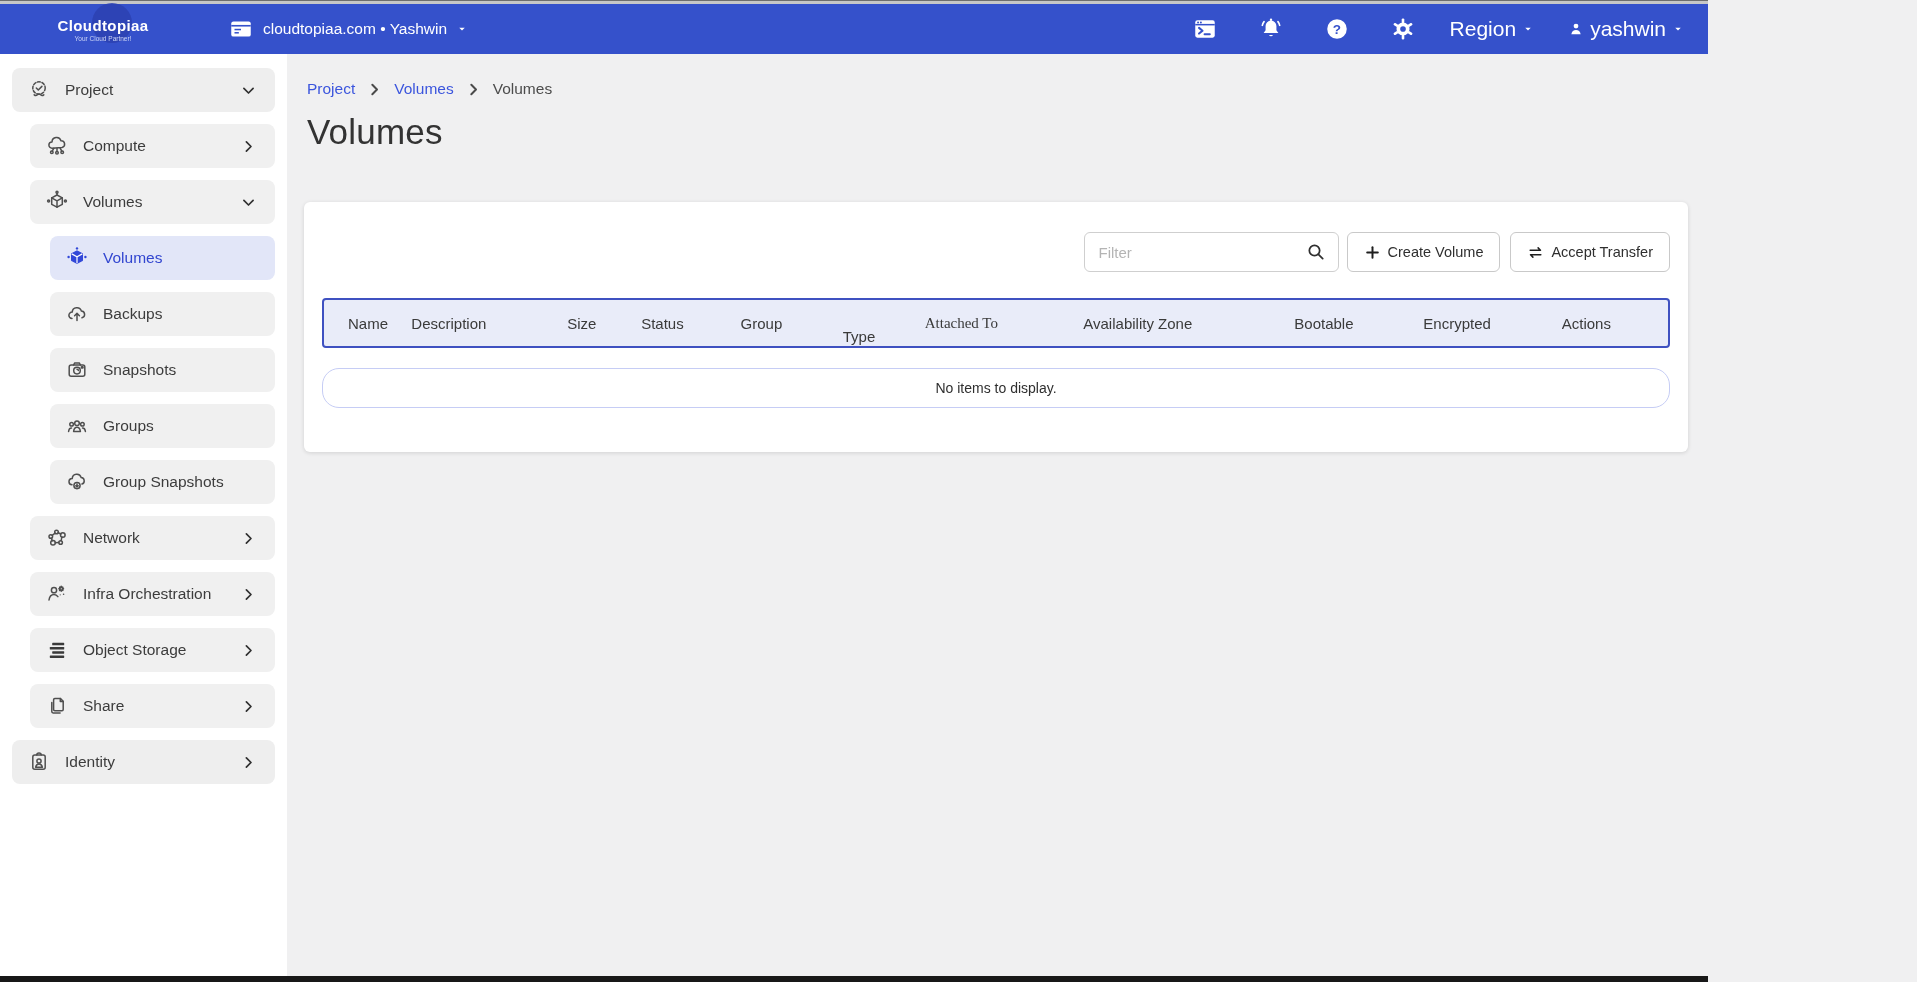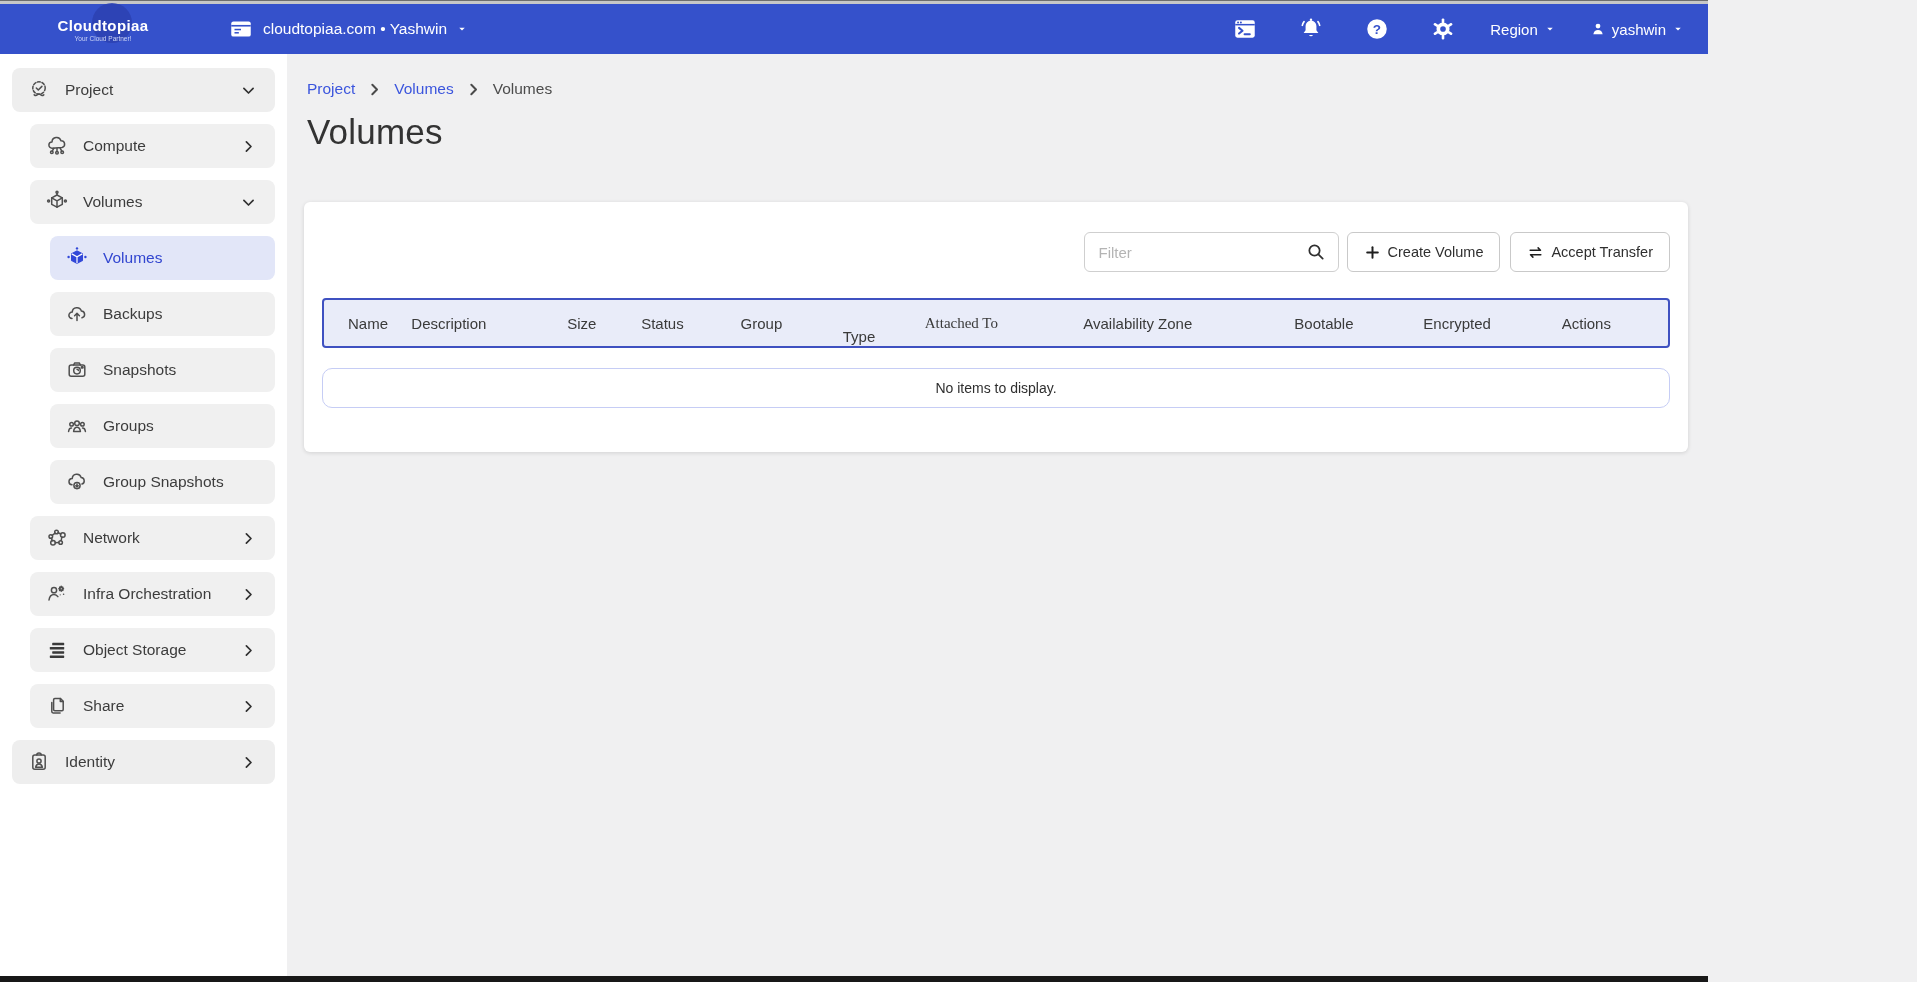--- a/index.html
+++ b/index.html
@@ -14,21 +14,21 @@
   
   .navbar { height:50px; background:#3551cb; display:flex; align-items:center; color:#fff; flex:0 0 auto; }
   .brand { width:200px; display:flex; flex-direction:column; align-items:center; position:relative; padding-left:6px; }
   .brand-circle { position:absolute; left:92px; top:-14px; width:40px; height:40px; border-radius:50%;
                   background:#2b41b2; opacity:.85; }
   .brand-name { position:relative; font-size:15px; font-weight:700; letter-spacing:.4px; }
   .brand-tagline { position:relative; font-size:6.5px; color:#ccd5f6; margin-top:1px; }
   .domain-select { margin-left:28px; display:flex; align-items:center; gap:9px; font-size:15.5px; cursor:pointer; }
   .nav-right { margin-left:auto; display:flex; align-items:center; padding-right:24px; }
   .nav-icon-btn { width:26px; height:26px; margin-left:40px; display:flex; align-items:center; justify-content:center; cursor:pointer; }
-  .nav-drop { display:flex; align-items:center; gap:6px; font-size:15px; margin-left:34px; cursor:pointer; }
+  .nav-drop { display:flex; align-items:center; gap:6px; font-size:21px; margin-left:34px; cursor:pointer; }
   .caret { width:12px; height:12px; }
 
   
   .content-row { flex:1; display:flex; min-height:0; }
 
   
   .sidebar { width:287px; background:#ffffff; padding-top:14px; flex:0 0 auto; }
   .nav-item { height:44px; border-radius:8px; background:#f0f0f0; display:flex; align-items:center;
               margin-bottom:12px; position:relative; cursor:pointer; color:#3c3c3c; font-size:15.5px; }
   .nav-item .ni-icon { width:24px; height:24px; margin:0 14px 0 15px; flex:0 0 auto; display:flex; }
@@ -63,21 +63,21 @@
   .btn:first-of-type { margin-left:8px; }
   .btn svg { width:17px; height:17px; }
 
   
   .tbl-header { margin-top:26px; height:50px; background:#e9ecf9; border:2px solid #3f51c1;
                 border-radius:4px; display:flex; align-items:center; font-size:15px; color:#3a3a3a; }
   .th { white-space:nowrap; overflow:hidden; }
   .c0{width:6.5%; padding-left:24px;} .c1{width:11.6%;} .c2{width:5.5%;} .c3{width:7.4%;}
   .c4{width:7.6%;} .c5{width:6.1%;margin-top:26px;} .c6{width:11.8%;font-family:Liberation Serif, serif;} .c7{width:15.7%;} .c8{width:9.6%;}
   .c9{width:10.3%;} .c10{width:7.9%;}
-  .tbl-empty { margin-top:20px; height:40px; border:1px solid #c6cdf5; border-radius:10px;
+  .tbl-empty { margin-top:20px; height:40px; border:1px solid #c6cdf5; border-radius:17px;
                display:flex; align-items:center; justify-content:center; font-size:14px; color:#2f2f2f; }
 </style>
 </head>
 <body>
 
 <div class="screen">
   <div class="top-edge"></div>
 
   <header class="navbar">
     <div class="brand">

